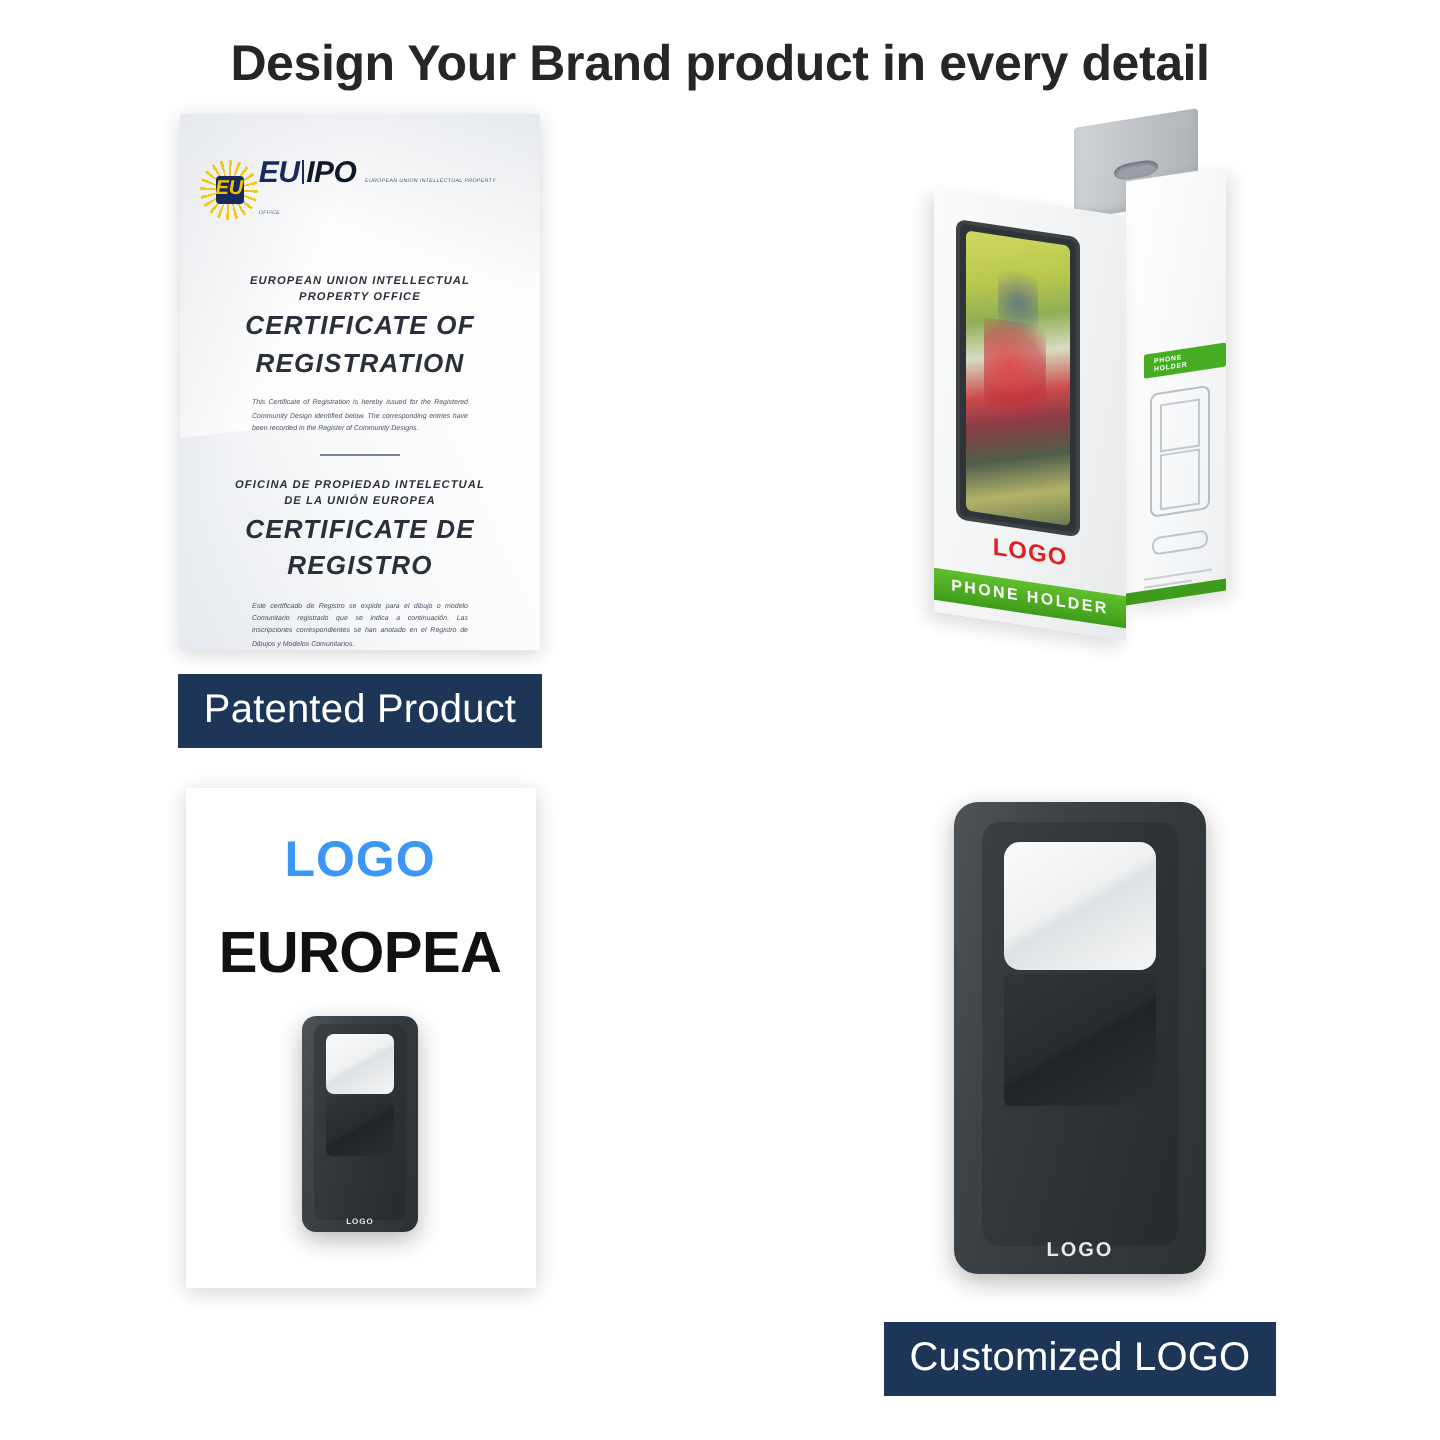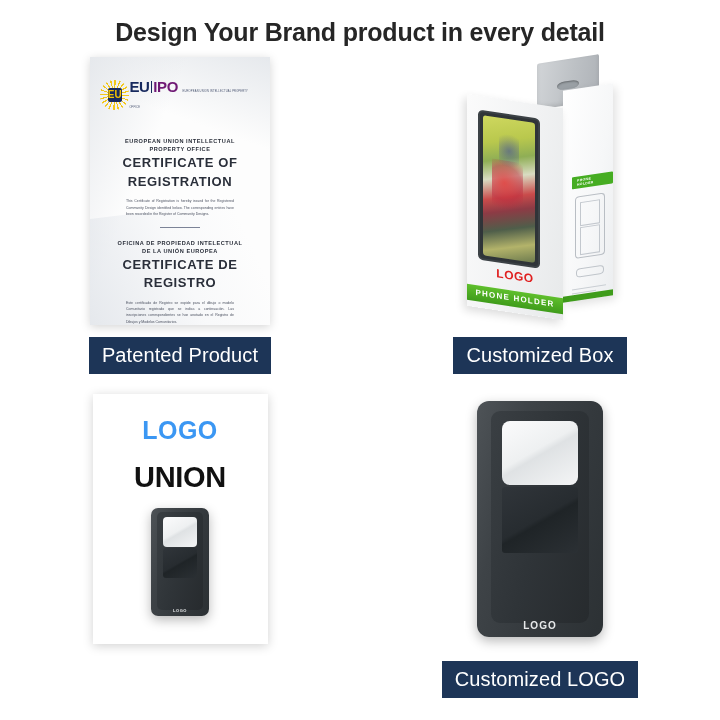--- a/index.html
+++ b/index.html
@@ -73,41 +73,41 @@
       linear-gradient(112deg, rgba(228,231,235,.9) 0%, rgba(228,231,235,0) 34%),
       linear-gradient(200deg, rgba(222,226,231,.75) 0%, rgba(222,226,231,0) 28%);
   }
   .cert::after {
     content: "";
     position: absolute; left: -28%; bottom: -8%;
     width: 170%; height: 52%;
     background: linear-gradient(72deg, rgba(214,219,226,.85) 0%, rgba(236,239,243,.3) 48%, rgba(255,255,255,0) 70%);
     transform: rotate(-7deg);
   }
-  .cert-inner { position: relative; z-index: 3; padding: 22px 14px 0 14px; height: 100%; }
+  .cert-inner { position: relative; z-index: 3; padding: 22px 14px 0 14px; height: 100%; font-style: italic; }
 
   .euipo-logo { display: flex; align-items: center; justify-content: center; gap: 4px; margin-bottom: 26px; }
   .euipo-mark { position: relative; width: 22px; height: 22px; display:flex; align-items:center; justify-content:center; }
   .euipo-burst {
     position: absolute; inset: -4px;
     background:
       repeating-conic-gradient(from 0deg, #f3c300 0deg 6deg, rgba(255,255,255,0) 6deg 18deg);
     border-radius: 50%;
     opacity: .9;
   }
   .euipo-sq {
     position: relative; width: 14px; height: 14px;
     background: #17295e; border-radius: 2px;
     color: #f3c300; font-size: 10px; font-weight: bold;
     display: flex; align-items: center; justify-content: center;
     line-height: 1;
   }
   .euipo-word { line-height: 1; }
   .euipo-word .eu { font-size: 15px; font-weight: bold; color: #17295e; letter-spacing: -.3px; }
-  .euipo-word .ipo { font-size: 15px; font-weight: bold; color: #701a75; letter-spacing: -.3px; }
+  .euipo-word .ipo { font-size: 15px; font-weight: bold; color: #0f172a; letter-spacing: -.3px; }
   .euipo-word .bar { display:inline-block; width:1.5px; height:12px; background:#17295e; margin:0 1px; vertical-align:-1px;}
   .euipo-sub { font-size: 2.6px; color: #45506d; letter-spacing: .2px; margin-top: 1px; }
 
   .cert-h { text-align: center; color: #2a2f3a; font-size: 5.6px; font-weight: bold; letter-spacing: .55px; line-height: 1.45; }
   .cert-h2 { font-size: 13px; letter-spacing: .6px; margin-top: .5px; }
   .cert-p { text-align: justify; color: #4b5160; font-size: 3.5px; line-height: 1.75; margin: 7px 22px 0 22px; }
   .cert-rule { width: 40px; height: 1px; background: #7c8397; margin: 10px auto 11px auto; }
   .cert-map { position: relative; width: 100%; height: 44px; margin-top: 12px; }
 
   .eu-map { position: absolute; left: 50%; top: 0; transform: translateX(-50%); }
@@ -350,28 +350,27 @@
           <div class="box-front">
             <div class="box-window">
               <div class="phone-img"></div>
             </div>
             <div class="box-brand">LOGO</div>
             <div class="box-greenband">PHONE HOLDER</div>
           </div>
 
         </div>
       </div>
-      <div class="caption">Customized Box</div>
     </div>
 
     <div class="cell cell-c">
       <div class="media">
         <div class="manual">
           <div class="manual-logo">LOGO</div>
-          <div class="manual-title">UNION</div>
+          <div class="manual-title">EUROPEA</div>
           <div class="device device-sm">
             <div class="device-face">
               <div class="device-win"></div>
               <div class="device-panel"></div>
             </div>
             <div class="device-logo">LOGO</div>
           </div>
         </div>
       </div>
     </div>

